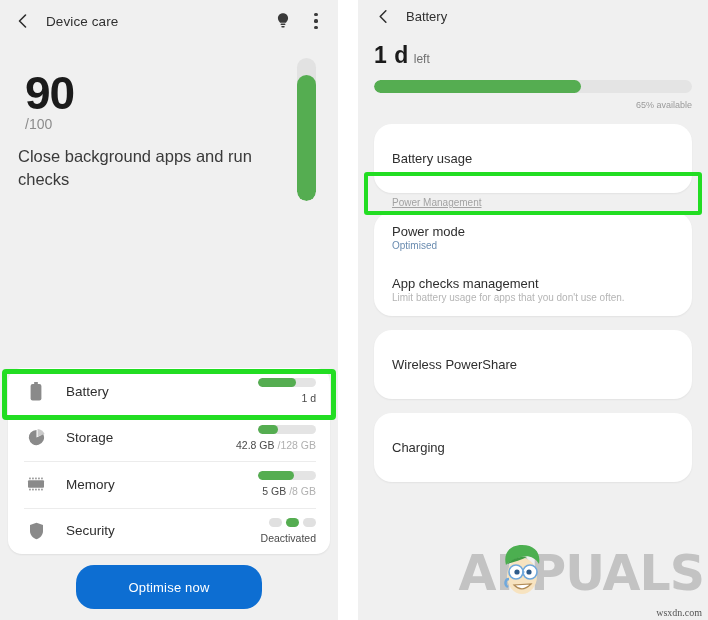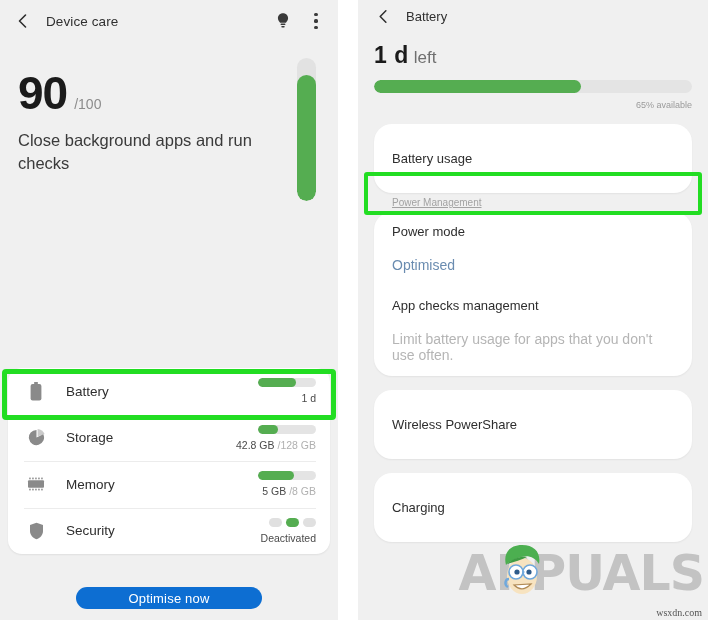--- a/index.html
+++ b/index.html
@@ -57,20 +57,21 @@
   .overflow-icon i { width: 3.2px; height: 3.2px; border-radius: 50%; background: #3a3a3a; display:block; }
 
   
   .score-wrap {
     padding: 28px 0 0 18px;
     position: relative;
   }
   .score-line {
     display: flex;
     align-items: baseline;
+    flex-direction: column;
   }
   .score-num {
     font-size: 46px;
     font-weight: bold;
     color: #1b1b1b;
     line-height: 1;
     letter-spacing: -1px;
   }
   .score-den {
     font-size: 14px;
@@ -193,21 +194,21 @@
     z-index: 5;
     pointer-events: none;
   }
 
   .optimise-btn {
     position: absolute;
     left: 50%;
     transform: translateX(-50%);
     bottom: 11px;
     width: 186px;
-    height: 22px;
+    height: 44px;
     border-radius: 18px;
     background: #0d6ed2;
     color: #ffffff;
     font-size: 13px;
     border: none;
     display: flex;
     align-items: center;
     justify-content: center;
     letter-spacing: .2px;
     cursor: pointer;
@@ -241,21 +242,21 @@
     display: flex;
     align-items: baseline;
   }
   .big-time .num {
     font-size: 23px;
     font-weight: bold;
     color: #1b1b1b;
     letter-spacing: .5px;
   }
   .big-time .unit {
-    font-size: 17px;
+    font-size: 12px;
     color: #6f6f6f;
     margin-left: 5px;
   }
   .batt-bar {
     margin-top: 11px;
     height: 13px;
     border-radius: 7px;
     background: #e4e4e4;
     position: relative;
     overflow: hidden;
@@ -283,22 +284,22 @@
   .rp-item {
     position: relative;
     padding: 27px 18px;
   }
   .rp-item.tall { padding: 12px 18px 13px; }
   .rp-item-title {
     font-size: 13px;
     color: #2e2e2e;
   }
   .rp-item-sub {
-    font-size: 14px;
-    margin-top: 18px;
+    font-size: 10px;
+    margin-top: 1px;
   }
   .sub-blue { color: #6a8cb0; }
   .sub-grey { color: #b5b5b5; }
   .section-label {
     margin: 4px 0 4px 18px;
     font-size: 10px;
     color: #a2a2a2;
     text-decoration: underline;
   }
   .hl-right {

